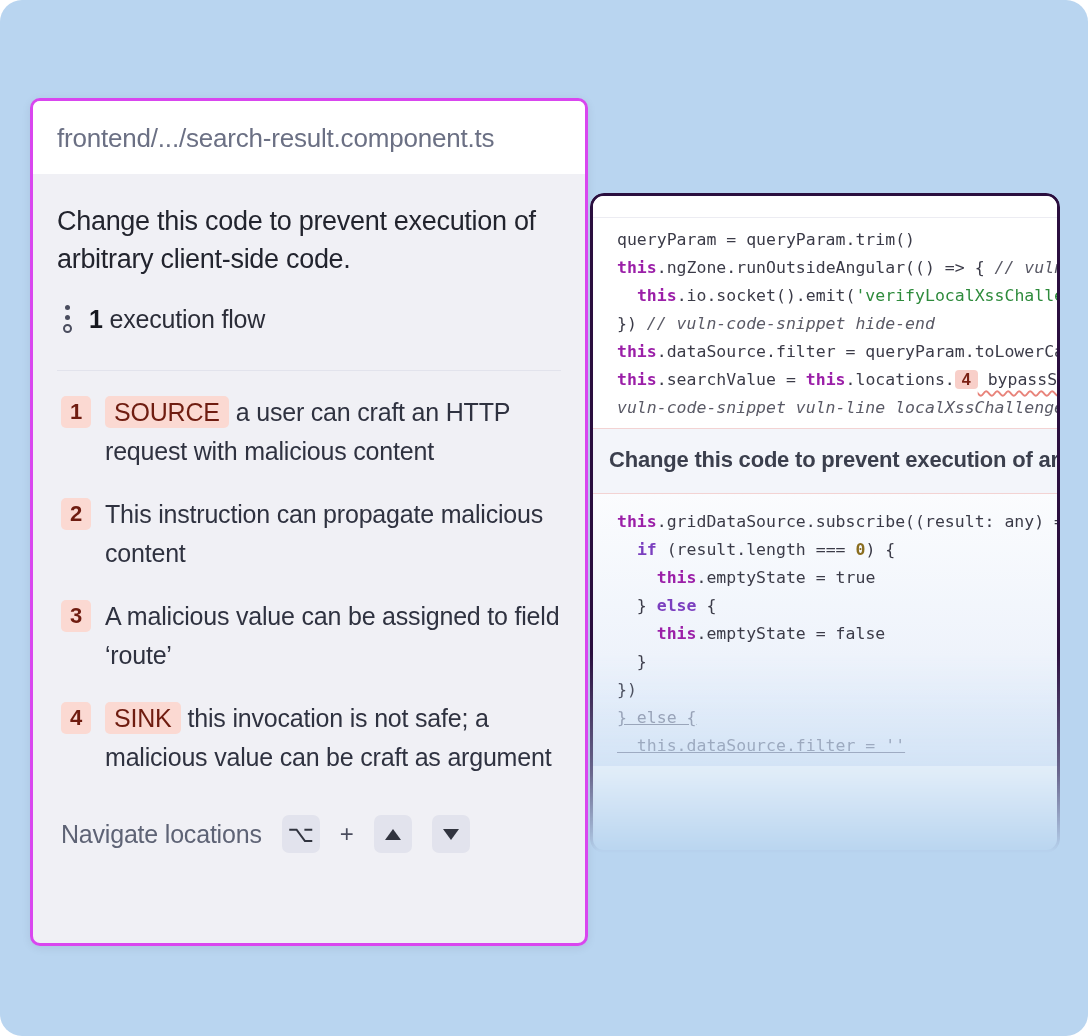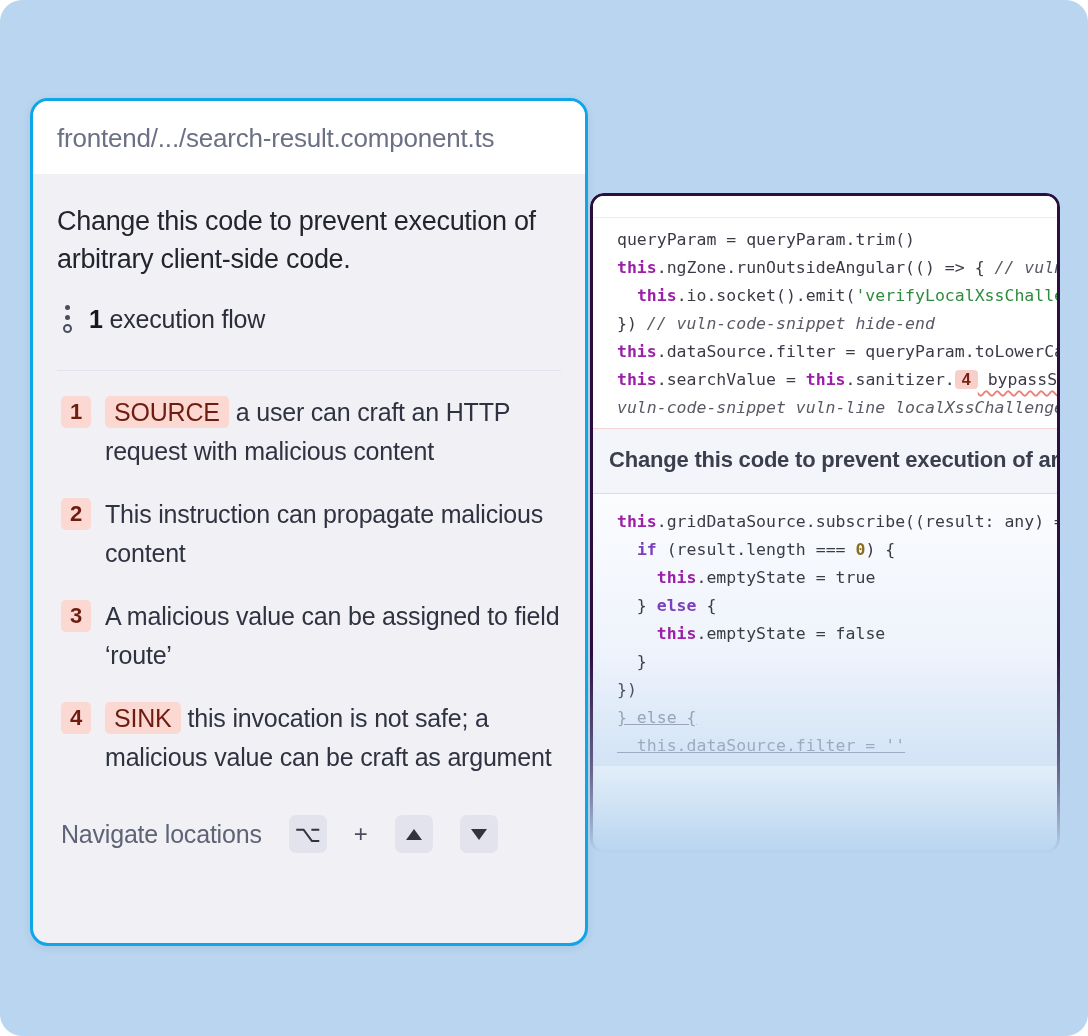--- a/index.html
+++ b/index.html
@@ -83,22 +83,22 @@
     font-size: 16px;
   }
 
   
   #issue-panel {
     position: absolute;
     left: 30px;
     top: 98px;
     width: 558px;
     height: 848px;
-    border: 3px solid #0ea5e9;
-    border-radius: 18px;
+    border: 3px solid #d946ef;
+    border-radius: 10px;
     background: #f0f0f5;
     overflow: hidden;
     box-shadow: 0 2px 10px rgba(20,10,40,0.08);
   }
   #issue-header {
     background: #ffffff;
     padding: 22px 24px 20px 24px;
   }
   #issue-header .filepath {
     font-size: 26px;
@@ -160,21 +160,21 @@
     color: #6f1c10;
     font-weight: normal;
     border-radius: 5px;
     padding: 2px 9px;
     margin-right: 7px;
   }
 
   #issue-footer {
     display: flex;
     align-items: center;
-    gap: 27px;
+    gap: 20px;
     padding: 14px 0 0 4px;
     text-align: center;
   }
   .nav-label { font-size: 25px; color: #5e6375; letter-spacing: -0.2px; }
   .keycap {
     background: #e2e3ed;
     border-radius: 7px;
     width: 38px; height: 38px;
     display: flex; align-items: center; justify-content: center;
     color: #31343f;
@@ -192,21 +192,21 @@
 <div id="stage">
 
   <div id="code-panel">
     <div class="cp-headstrip"></div>
 
     <div class="code-area"><span><span class="tk-plain">queryParam = queryParam.trim()</span></span>
 <span><span class="tk-kw">this</span><span class="tk-plain">.ngZone.runOutsideAngular(() =&gt; { </span><span class="tk-com">// vuln-</span></span>
 <span><span class="tk-plain">  </span><span class="tk-kw">this</span><span class="tk-plain">.io.socket().emit(</span><span class="tk-str">'verifyLocalXssChallen</span></span>
 <span><span class="tk-plain">}) </span><span class="tk-com">// vuln-code-snippet hide-end</span></span>
 <span><span class="tk-kw">this</span><span class="tk-plain">.dataSource.filter = queryParam.toLowerCas</span></span>
-<span><span class="tk-kw">this</span><span class="tk-plain">.searchValue = </span><span class="tk-kw">this</span><span class="tk-plain">.sanitizer.</span><span class="code-badge">4</span><span class="tk-plain sq"> bypassSec</span></span>
+<span><span class="tk-kw">this</span><span class="tk-plain">.searchValue = </span><span class="tk-kw">this</span><span class="tk-plain">.locations.</span><span class="code-badge">4</span><span class="tk-plain sq"> bypassSec</span></span>
 <span><span class="tk-com">vuln-code-snippet vuln-line localXssChallenge xss</span></span></div>
 
     <div class="cp-msg">Change this code to prevent execution of arbitrary client-side code.</div>
 
     <div class="code-area second"><span><span class="tk-kw">this</span><span class="tk-plain">.gridDataSource.subscribe((result: any) =&gt;</span></span>
 <span><span class="tk-plain">  </span><span class="tk-ctrl">if</span><span class="tk-plain"> (result.length === </span><span class="tk-num">0</span><span class="tk-plain">) {</span></span>
 <span><span class="tk-plain">    </span><span class="tk-kw">this</span><span class="tk-plain">.emptyState = true</span></span>
 <span><span class="tk-plain">  } </span><span class="tk-ctrl">else</span><span class="tk-plain"> {</span></span>
 <span><span class="tk-plain">    </span><span class="tk-kw">this</span><span class="tk-plain">.emptyState = false</span></span>
 <span><span class="tk-plain">  }</span></span>

